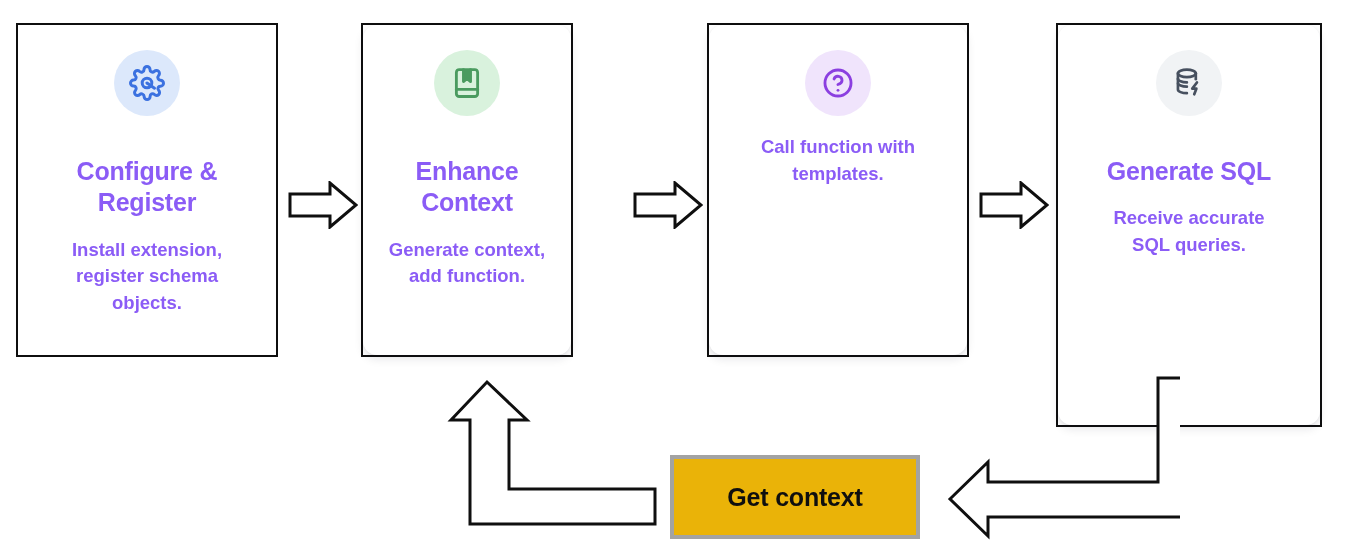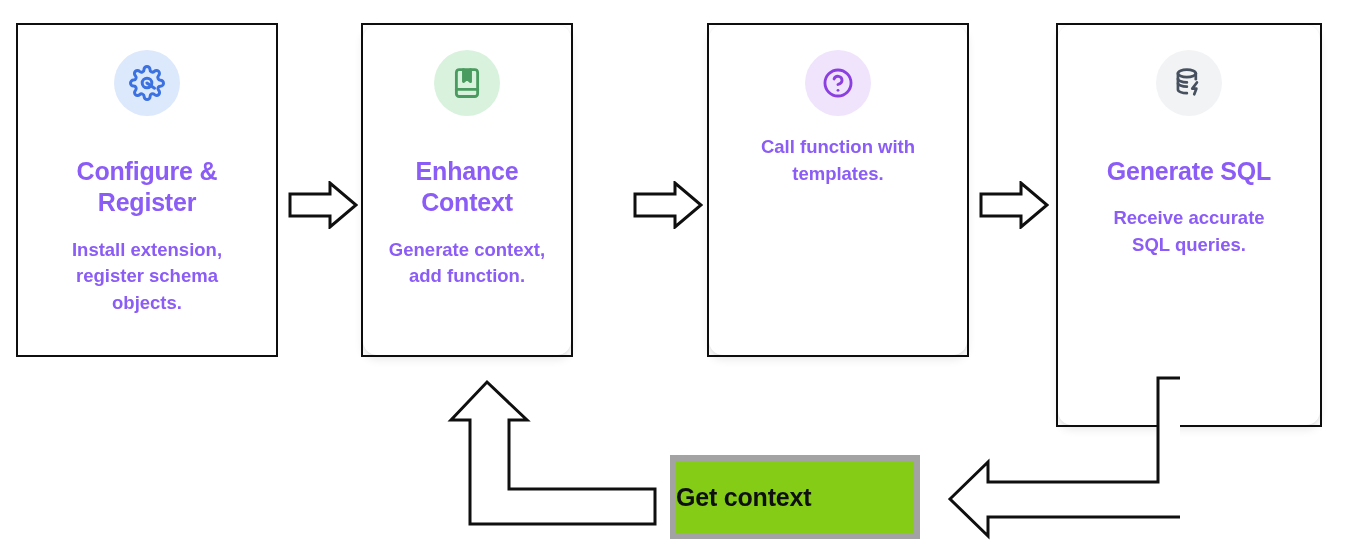--- a/index.html
+++ b/index.html
@@ -77,25 +77,25 @@
   
   .flow-arrow {
     position: absolute;
   }
   .flow-arrow svg { display: block; }
 
   
   .loop-box {
     position: absolute;
     box-sizing: border-box;
-    border: 6px solid #a3a3a3;
-    background: #84cc16;
+    border: 4px solid #a3a3a3;
+    background: #eab308;
     display: flex;
     align-items: center;
-    justify-content: flex-start;
+    justify-content: center;
   }
   .loop-box-label {
     font-size: 25px;
     font-weight: bold;
     color: #0f0f0f;
     letter-spacing: -0.2px;
   }
 </style>
 </head>
 <body>

